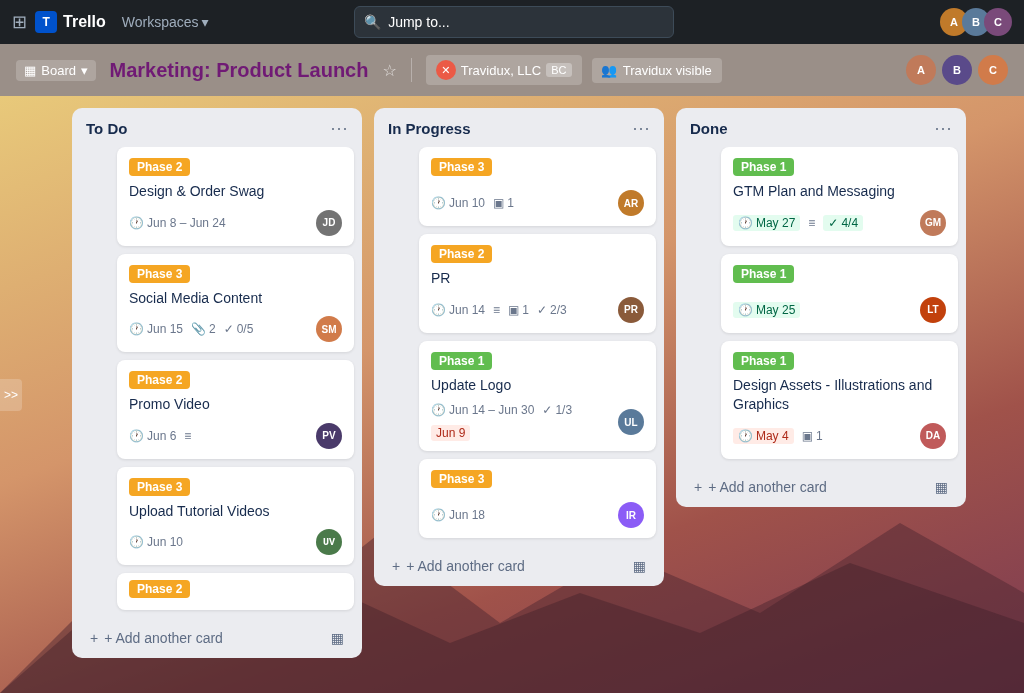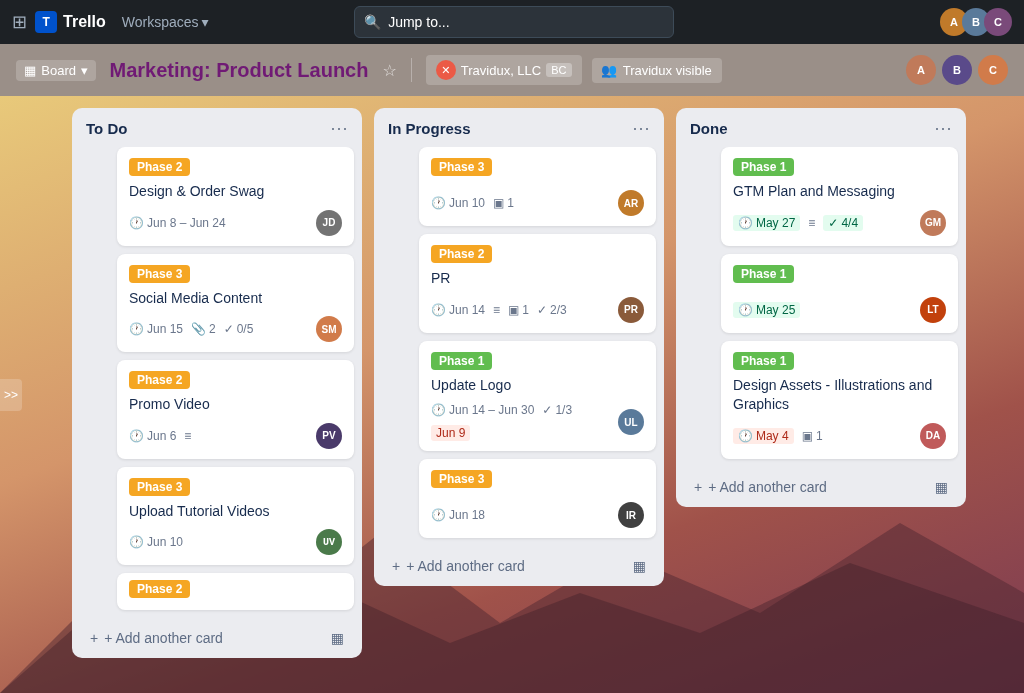--- a/index.html
+++ b/index.html
@@ -441,21 +441,21 @@
 
         <div class="card">
           <span class="tag tag-orange">Phase 3</span>
           <div class="card-footer">
             <div class="card-footer-left">
               <span class="card-meta-item">
                 <span>🕐</span>
                 <span>Jun 18</span>
               </span>
             </div>
-            <div class="avatar-card" style="background:#404040;">IR</div>
+            <div class="avatar-card" style="background:#8b5cf6;">IR</div>
           </div>
         </div>
 
       </div>
       <div class="add-card-btn">
         <span>+</span>
         <span>+ Add another card</span>
         <span style="margin-left:auto;">▦</span>
       </div>
     </div>

